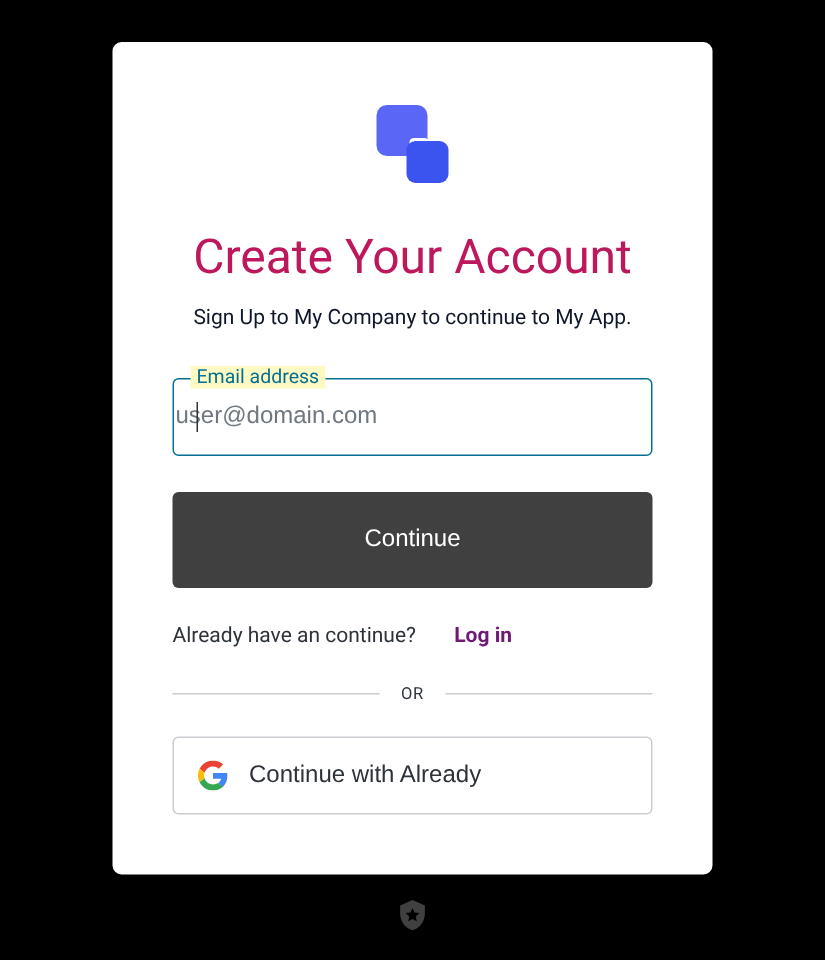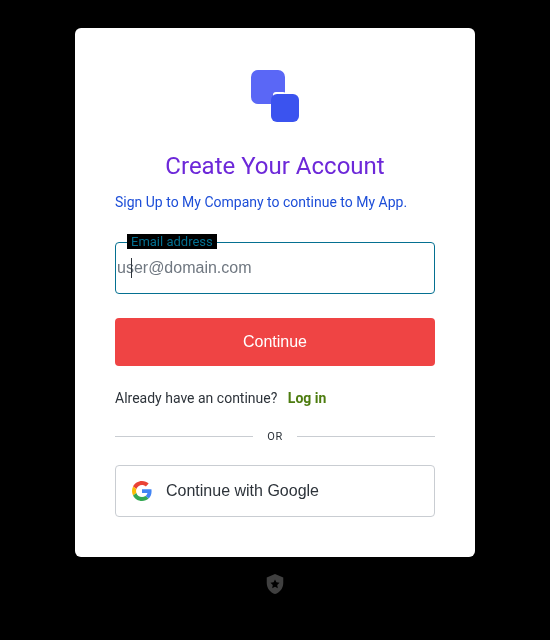--- a/index.html
+++ b/index.html
@@ -57,39 +57,40 @@
       position: absolute;
       top: 24px;
       left: 26px;
       width: 13px;
       height: 13px;
       background: #fff;
       border-radius: 3px;
     }
     h1 {
       text-align: center;
-      font-size: 24px;
+      font-size: 32px;
       font-weight: 400;
-      color: #6d28d9;
+      color: #be185d;
       margin-bottom: 14px;
     }
     .subtitle {
+      text-align: center;
       font-size: 14px;
-      color: #1d4ed8;
+      color: #0f172a;
       margin-bottom: 32px;
     }
     .field {
       position: relative;
       margin-bottom: 24px;
     }
     .field-label {
       position: absolute;
       top: -8px;
       left: 12px;
-      background: #000000;
+      background: #fef9c3;
       padding: 0 4px;
       font-size: 13px;
       color: #047091;
     }
     .field-input {
       width: 100%;
       height: 52px;
       border: 1px solid #047091;
       border-radius: 4px;
       padding: 0 1px;
@@ -103,39 +104,39 @@
     .field-caret {
       position: absolute;
       left: 16px;
       top: 16px;
       width: 1px;
       height: 20px;
       background: #2d333a;
     }
     .continue-btn {
       width: 100%;
-      height: 48px;
-      background: #ef4444;
+      height: 64px;
+      background: #404040;
       color: #fff;
       border: none;
       border-radius: 4px;
       font-size: 16px;
       cursor: pointer;
       margin-bottom: 24px;
     }
     .login-row {
       font-size: 14px;
       color: #2d333a;
       margin-bottom: 24px;
     }
     .login-link {
-      color: #4d7c0f;
+      color: #701a75;
       font-weight: 700;
       text-decoration: none;
-      margin-left: 7px;
+      margin-left: 22px;
       cursor: pointer;
     }
     .divider {
       display: flex;
       align-items: center;
       margin-bottom: 22px;
     }
     .divider::before,
     .divider::after {
       content: "";
@@ -209,21 +210,21 @@
     <span class="divider-text">OR</span>
   </div>
 
   <button class="social-btn">
     <svg class="google-icon" viewBox="0 0 48 48">
       <path fill="#EA4335" d="M24 9.5c3.54 0 6.71 1.22 9.21 3.6l6.85-6.85C35.9 2.38 30.47 0 24 0 14.62 0 6.51 5.38 2.56 13.22l7.98 6.19C12.43 13.72 17.74 9.5 24 9.5z"></path>
       <path fill="#4285F4" d="M46.98 24.55c0-1.57-.15-3.09-.38-4.55H24v9.02h12.94c-.58 2.96-2.26 5.48-4.78 7.18l7.73 6c4.51-4.18 7.09-10.36 7.09-17.65z"></path>
       <path fill="#FBBC05" d="M10.53 28.59c-.48-1.45-.76-2.99-.76-4.59s.27-3.14.76-4.59l-7.98-6.19C.92 16.46 0 20.12 0 24c0 3.88.92 7.54 2.56 10.78l7.97-6.19z"></path>
       <path fill="#34A853" d="M24 48c6.48 0 11.93-2.13 15.89-5.81l-7.73-6c-2.15 1.45-4.92 2.3-8.16 2.3-6.26 0-11.57-4.22-13.47-9.91l-7.98 6.19C6.51 42.62 14.62 48 24 48z"></path>
     </svg>
-    <span>Continue with Google</span>
+    <span>Continue with Already</span>
   </button>
 
 </div>
 
 <svg class="footer-badge" viewBox="0 0 24 24">
   <path fill="#6b6b6b" d="M12 1 3 5v6c0 5.55 3.84 10.74 9 12 5.16-1.26 9-6.45 9-12V5l-9-4z"></path>
   <path fill="#000" d="M12 7l1.5 3.2 3.5.4-2.6 2.4.7 3.5L12 14.9 8.9 16.5l.7-3.5L7 10.6l3.5-.4L12 7z"></path>
 </svg>
 
 </body></html>

